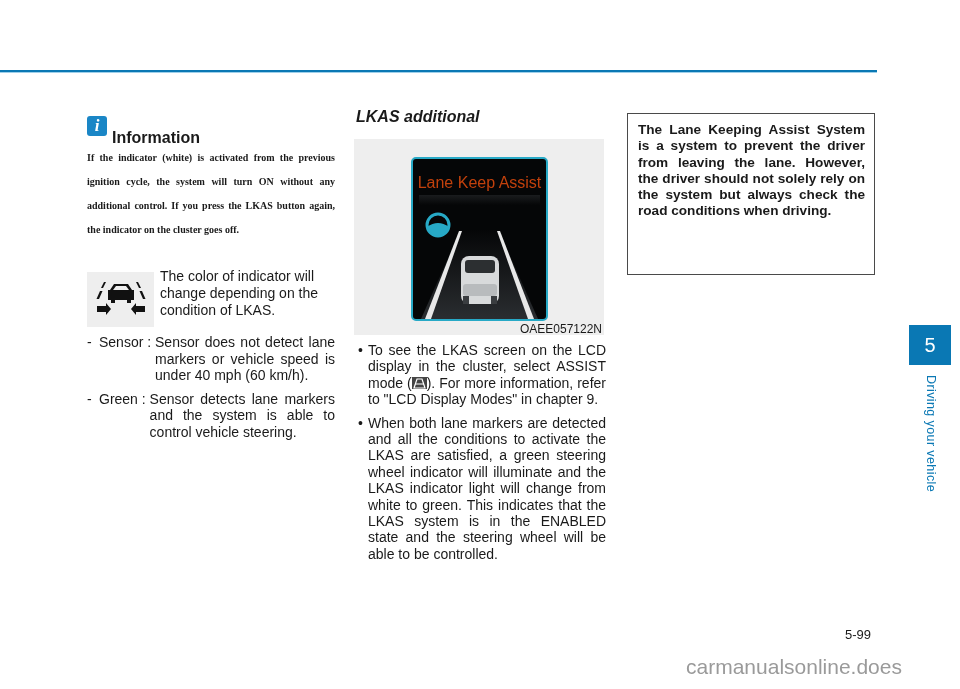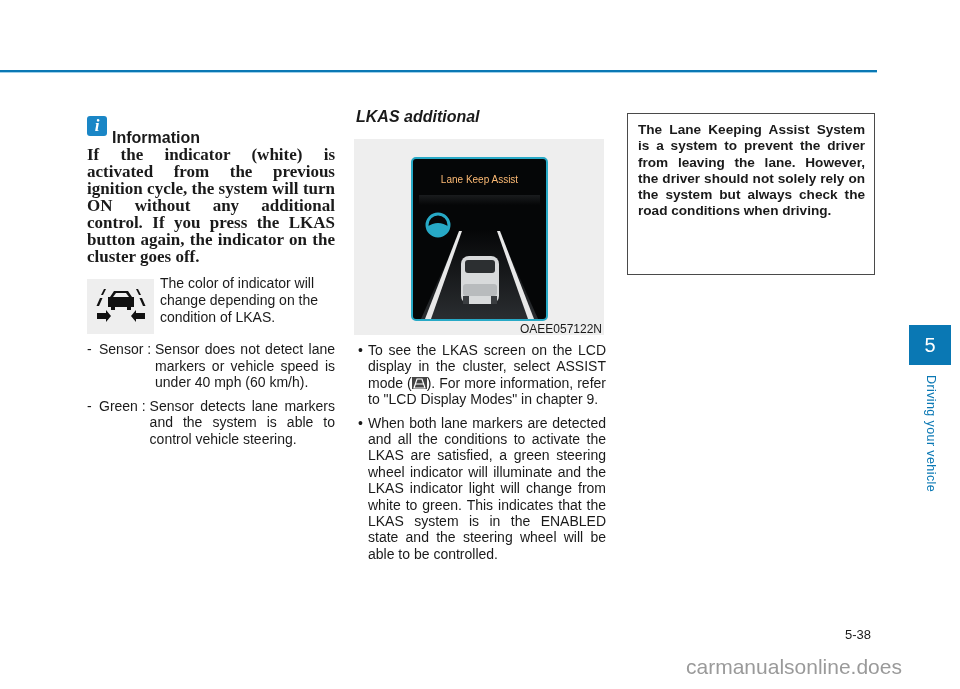--- a/index.html
+++ b/index.html
@@ -16,44 +16,44 @@
   .col1 { position: absolute; left: 87px; top: 113px; width: 248px; }
   .info-head { display: flex; align-items: center; height: 26px; }
   .info-icon {
     width: 20px; height: 20px; background: #1a86c6; border-radius: 3px;
     color: #fff; font-family: "Liberation Serif", serif; font-style: italic; font-weight: bold;
     font-size: 17px; line-height: 20px; text-align: center; margin-right: 5px;
   }
   .info-title { font-weight: bold; font-size: 16px; color: #1a1a1a; margin-top: 24px; }
   .info-body {
     margin-top: 7px; font-family: "Liberation Serif", serif; font-weight: bold;
-    font-size: 17px; line-height: 17px; text-align: justify; color: #1a1a1a;
+    font-size: 10px; line-height: 24px; text-align: justify; color: #1a1a1a;
   }
-  .indicator-row { display: flex; margin-top: 10px; }
+  .indicator-row { display: flex; margin-top: 26px; }
   .indicator-img {
     width: 67px; height: 55px; background: #eeeeee; flex: 0 0 67px; margin-top: 4px;
     margin-right: 6px; display: flex; align-items: center; justify-content: center;
   }
   .indicator-text { font-size: 14px; line-height: 17px; color: #1a1a1a; text-align: left; }
   .color-item { display: flex; font-size: 14px; line-height: 16.5px; margin-top: 7px; }
   .color-item .dash { width: 12px; flex: 0 0 12px; }
   .color-item .label { white-space: pre; }
   .color-item .desc { flex: 1; text-align: justify; }
 
   
   .col2 { position: absolute; left: 356px; top: 108px; width: 250px; }
   .section-title { font-weight: bold; font-style: italic; font-size: 16px; color: #1a1a1a; height: 22px; }
   .figure {
     position: absolute; left: -2px; top: 31px; width: 250px; height: 196px; background: #eeeeee;
   }
   .lcd {
     position: absolute; left: 57px; top: 18px; width: 133px; height: 160px;
     background: #050607; border: 2px solid #27a9c6; border-radius: 5px; overflow: hidden;
   }
-  .lcd-title { position: absolute; left: 0; right: 0; top: 15px; text-align: center; color: #fdba74; font-size: 10px; }
+  .lcd-title { position: absolute; left: 0; right: 0; top: 15px; text-align: center; color: #c2410c; font-size: 16px; }
   .lcd-glow { position: absolute; left: 6px; right: 6px; top: 36px; height: 10px;
     background: linear-gradient(#1a1c1e, #050607); }
   .fig-code { position: absolute; right: 2px; top: 183px; font-size: 12px; color: #1a1a1a; }
   .bullets { position: absolute; left: 2px; top: 234px; width: 248px; }
   .bullet { display: flex; font-size: 14px; line-height: 16.4px; margin-bottom: 7px; }
   .bullet .dot { width: 10px; flex: 0 0 10px; }
   .bullet .txt { flex: 1; text-align: justify; }
   .assist-icon {
     display: inline-block; width: 15px; height: 12px; background: #444; vertical-align: -1px; position: relative;
   }
@@ -175,14 +175,14 @@
   </div>
 </div>
 
 <div class="warning">
   <div class="warn-body">The Lane Keeping Assist System is a system to prevent the driver from leaving the lane. However, the driver should not solely rely on the system but always check the road conditions when driving.</div>
 </div>
 
 <div class="chapter-tab">5</div>
 <div class="chapter-title">Driving your vehicle</div>
 
-<div class="page-num">5-38</div>
+<div class="page-num">5-99</div>
 <div class="watermark">carmanualsonline.does</div>
 
 </body></html>

